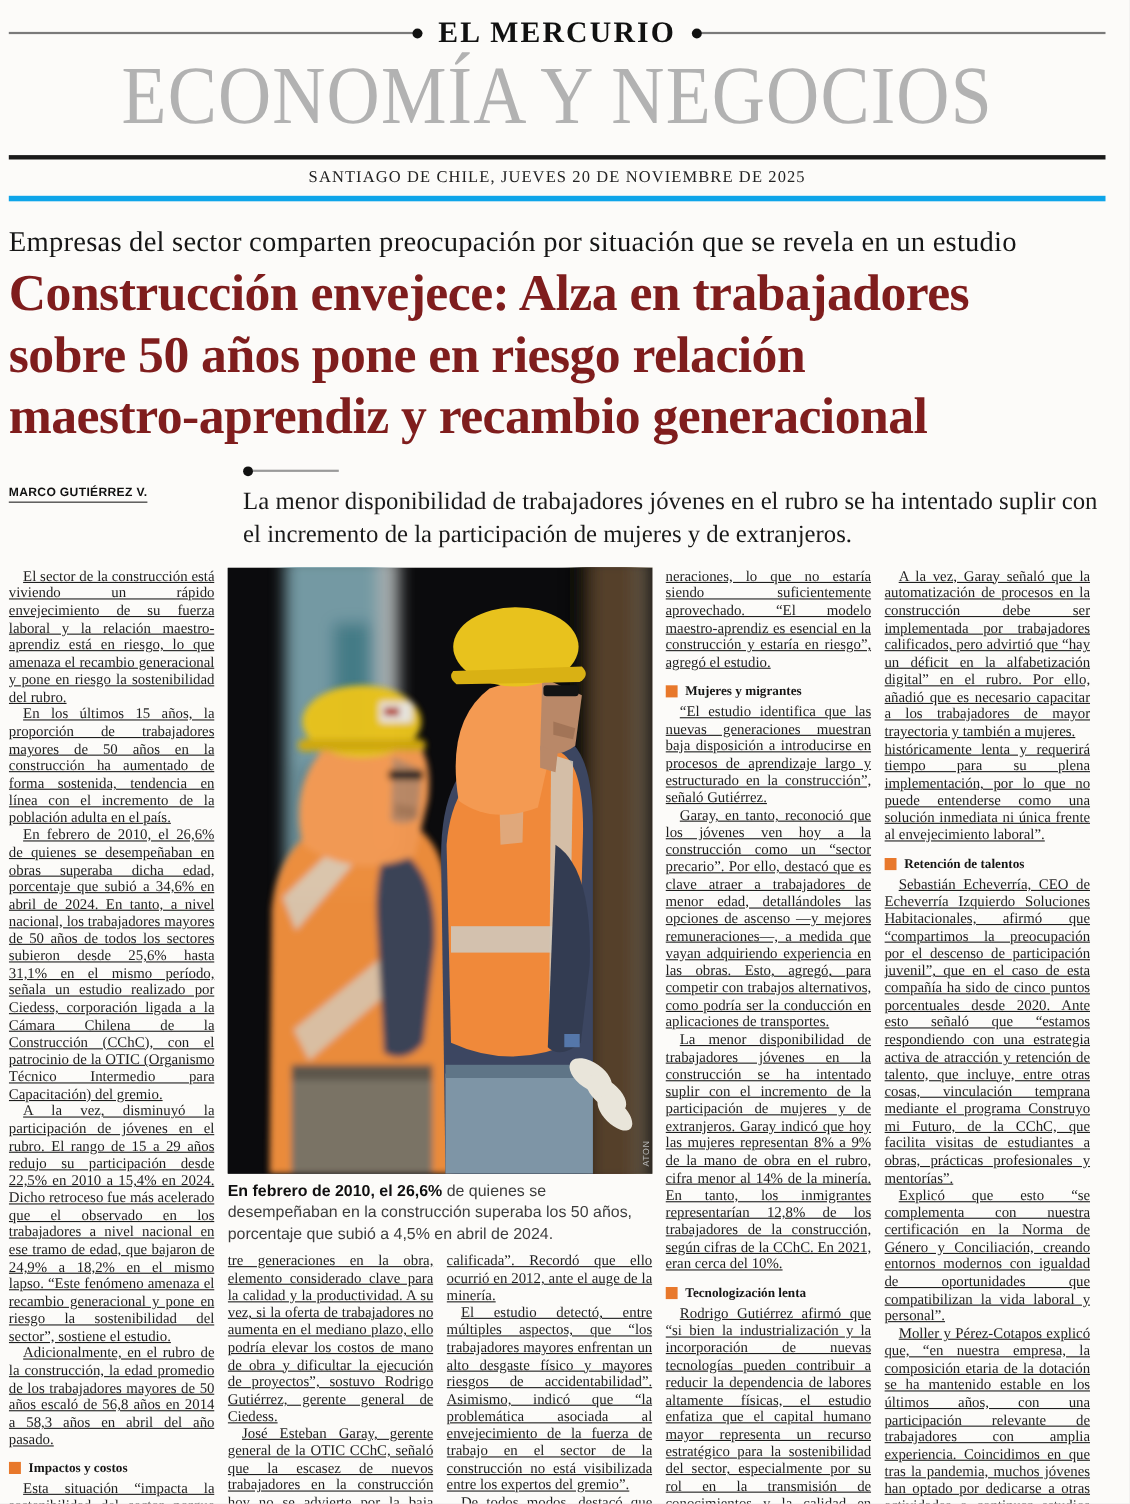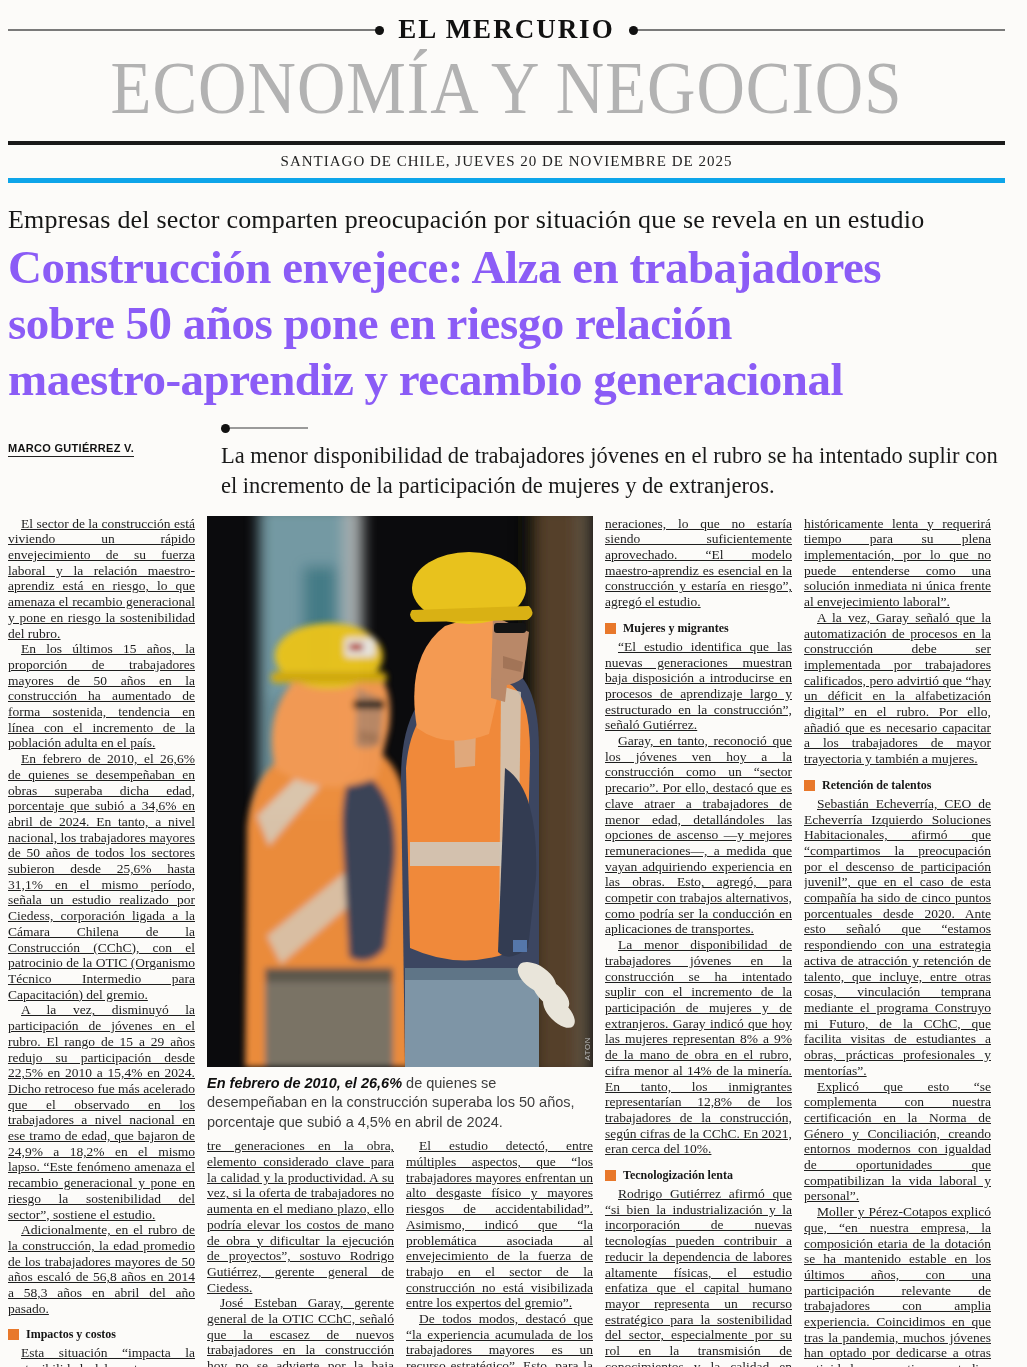--- a/index.html
+++ b/index.html
@@ -26,21 +26,21 @@
     margin-top:4px; transform:scale(1,1.12); transform-origin:top center;
     white-space:nowrap;
   }
   .dateline-box {
     margin-top:22px; border-top:4px solid #1a1a1a; border-bottom:5px solid #0ea5e9;
     text-align:center; padding:7px 0 8px 0;
   }
   .dateline { font-size:15px; letter-spacing:1px; color:#222; }
   
   .kicker { margin-top:22px; font-size:26px; color:#161616; letter-spacing:0.2px; }
-  .headline { margin-top:4px; font-size:47px; line-height:1.2; color:#8b5cf6; letter-spacing:-0.5px; }
+  .headline { margin-top:4px; font-size:47px; line-height:1.2; color:#7f1d1d; letter-spacing:-0.5px; }
   .headline .hl-line { display:block; }
   
   .bd-row { display:flex; margin-top:16px; }
   .byline-cell { width:187px; flex:0 0 187px; padding-top:14px;text-decoration:underline; }
   .byline {
     font-family:"Liberation Sans", sans-serif; font-weight:bold; font-size:11px;
     letter-spacing:0.3px; color:#111; display:inline-block;
     border-bottom:1.5px solid #222; padding-bottom:2px;
   }
   .deck-cell { flex:1; padding-left:26px; }
@@ -56,21 +56,21 @@
   .photo-frame svg { display:block; width:386px; height:551px; }
   .photo-credit {
     position:absolute; right:1px; bottom:6px; font-family:"Liberation Sans", sans-serif;
     font-size:8px; color:#b9b9b9; letter-spacing:0.5px;
     writing-mode:vertical-rl; transform:rotate(180deg);
   }
   .caption {
     margin-top:7px; font-family:"Liberation Sans", sans-serif;
     font-size:14.5px; line-height:1.35; color:#3d3d3d; padding-bottom:6px;
   }
-  .caption b { color:#0f0f0f;font-style:italic; }
+  .caption b { color:#0f0f0f; }
   .mid-cols { display:flex; gap:12px; flex:1; overflow:hidden; }
   .mid-cols .col { height:100%; }
   
   .bodypara {
     font-size:13.5px; line-height:15.7px; text-align:justify; color:#1e1e1e;
     text-indent:13px; hyphens:auto;text-decoration:underline; -webkit-hyphens:auto;
   }
   .bodypara.noindent { text-indent:0; }
   .subhead {
     font-size:12px; font-weight:bold; color:#151515;
@@ -199,38 +199,39 @@
       </div>
       <div class="caption">
         <b>En febrero de 2010, el 26,6%</b><span> de quienes se desempeñaban en la construcción superaba los 50 años, porcentaje que subió a 4,5% en abril de 2024.</span>
       </div>
       <div class="mid-cols">
         <div class="col">
             <p class="bodypara noindent" lang="es">tre generaciones en la obra, elemento considerado clave para la calidad y la productividad. A su vez, si la oferta de trabajadores no aumenta en el mediano plazo, ello podría elevar los costos de mano de obra y dificultar la ejecución de proyectos”, sostuvo Rodrigo Gutiérrez, gerente general de Ciedess.</p>
             <p class="bodypara" lang="es">José Esteban Garay, gerente general de la OTIC CChC, señaló que la escasez de nuevos trabajadores en la construcción hoy no se advierte por la baja actividad del rubro, pero anticipó que “si el país vuelve a crecer y los proyectos se destraban, se verá escasez de mano de obra</p>
           </div>
         <div class="col">
+            <p class="bodypara noindent" lang="es">calificada”. Recordó que ello ocurrió en 2012, ante el auge de la minería.</p>
             <p class="bodypara" lang="es">El estudio detectó, entre múltiples aspectos, que “los trabajadores mayores enfrentan un alto desgaste físico y mayores riesgos de accidentabilidad”. Asimismo, indicó que “la problemática asociada al envejecimiento de la fuerza de trabajo en el sector de la construcción no está visibilizada entre los expertos del gremio”.</p>
             <p class="bodypara" lang="es">De todos modos, destacó que “la experiencia acumulada de los trabajadores mayores es un recurso estratégico”. Esto, para la formación de nuevas ge-</p>
           </div>
       </div>
     </div>
 
     <div class="col">
         <p class="bodypara noindent" lang="es">neraciones, lo que no estaría siendo suficientemente aprovechado. “El modelo maestro-aprendiz es esencial en la construcción y estaría en riesgo”, agregó el estudio.</p>
         <h3 class="subhead"><span class="sq" style="background: rgb(232, 120, 43);"></span>Mujeres y migrantes</h3>
         <p class="bodypara" lang="es">“El estudio identifica que las nuevas generaciones muestran baja disposición a introducirse en procesos de aprendizaje largo y estructurado en la construcción”, señaló Gutiérrez.</p>
         <p class="bodypara" lang="es">Garay, en tanto, reconoció que los jóvenes ven hoy a la construcción como un “sector precario”. Por ello, destacó que es clave atraer a trabajadores de menor edad, detallándoles las opciones de ascenso —y mejores remuneraciones—, a medida que vayan adquiriendo experiencia en las obras. Esto, agregó, para competir con trabajos alternativos, como podría ser la conducción en aplicaciones de transportes.</p>
         <p class="bodypara" lang="es">La menor disponibilidad de trabajadores jóvenes en la construcción se ha intentado suplir con el incremento de la participación de mujeres y de extranjeros. Garay indicó que hoy las mujeres representan 8% a 9% de la mano de obra en el rubro, cifra menor al 14% de la minería. En tanto, los inmigrantes representarían 12,8% de los trabajadores de la construcción, según cifras de la CChC. En 2021, eran cerca del 10%.</p>
         <h3 class="subhead"><span class="sq" style="background: rgb(232, 120, 43);"></span>Tecnologización lenta</h3>
         <p class="bodypara" lang="es">Rodrigo Gutiérrez afirmó que “si bien la industrialización y la incorporación de nuevas tecnologías pueden contribuir a reducir la dependencia de labores altamente físicas, el estudio enfatiza que el capital humano mayor representa un recurso estratégico para la sostenibilidad del sector, especialmente por su rol en la transmisión de conocimientos y la calidad en ejecución”. Añadió que “la adopción de tecnologías avanzadas en la construcción ha sido</p>
       </div>
     <div class="col">
+        <p class="bodypara" lang="es">A la vez, Garay señaló que la automatización de procesos en la construcción debe ser implementada por trabajadores calificados, pero advirtió que “hay un déficit en la alfabetización digital” en el rubro. Por ello, añadió que es necesario capacitar a los trabajadores de mayor trayectoria y también a mujeres.</p>
         <p class="bodypara noindent" lang="es">históricamente lenta y requerirá tiempo para su plena implementación, por lo que no puede entenderse como una solución inmediata ni única frente al envejecimiento laboral”.</p>
-        <p class="bodypara" lang="es">A la vez, Garay señaló que la automatización de procesos en la construcción debe ser implementada por trabajadores calificados, pero advirtió que “hay un déficit en la alfabetización digital” en el rubro. Por ello, añadió que es necesario capacitar a los trabajadores de mayor trayectoria y también a mujeres.</p>
         <h3 class="subhead"><span class="sq" style="background: rgb(232, 120, 43);"></span>Retención de talentos</h3>
         <p class="bodypara" lang="es">Sebastián Echeverría, CEO de Echeverría Izquierdo Soluciones Habitacionales, afirmó que “compartimos la preocupación por el descenso de participación juvenil”, que en el caso de esta compañía ha sido de cinco puntos porcentuales desde 2020. Ante esto señaló que “estamos respondiendo con una estrategia activa de atracción y retención de talento, que incluye, entre otras cosas, vinculación temprana mediante el programa Construyo mi Futuro, de la CChC, que facilita visitas de estudiantes a obras, prácticas profesionales y mentorías”.</p>
         <p class="bodypara" lang="es">Explicó que esto “se complementa con nuestra certificación en la Norma de Género y Conciliación, creando entornos modernos con igualdad de oportunidades que compatibilizan la vida laboral y personal”.</p>
         <p class="bodypara" lang="es">Moller y Pérez-Cotapos explicó que, “en nuestra empresa, la composición etaria de la dotación se ha mantenido estable en los últimos años, con una participación relevante de trabajadores con amplia experiencia. Coincidimos en que tras la pandemia, muchos jóvenes han optado por dedicarse a otras actividades o continuar estudios técnicos o superiores, lo que ha reducido su presencia en el sector. No obstante, esta situación no ha generado dificultades de dotación para nuestra operación”.</p>
       </div>
 
   </div>
 </div>
 
 </body></html>

